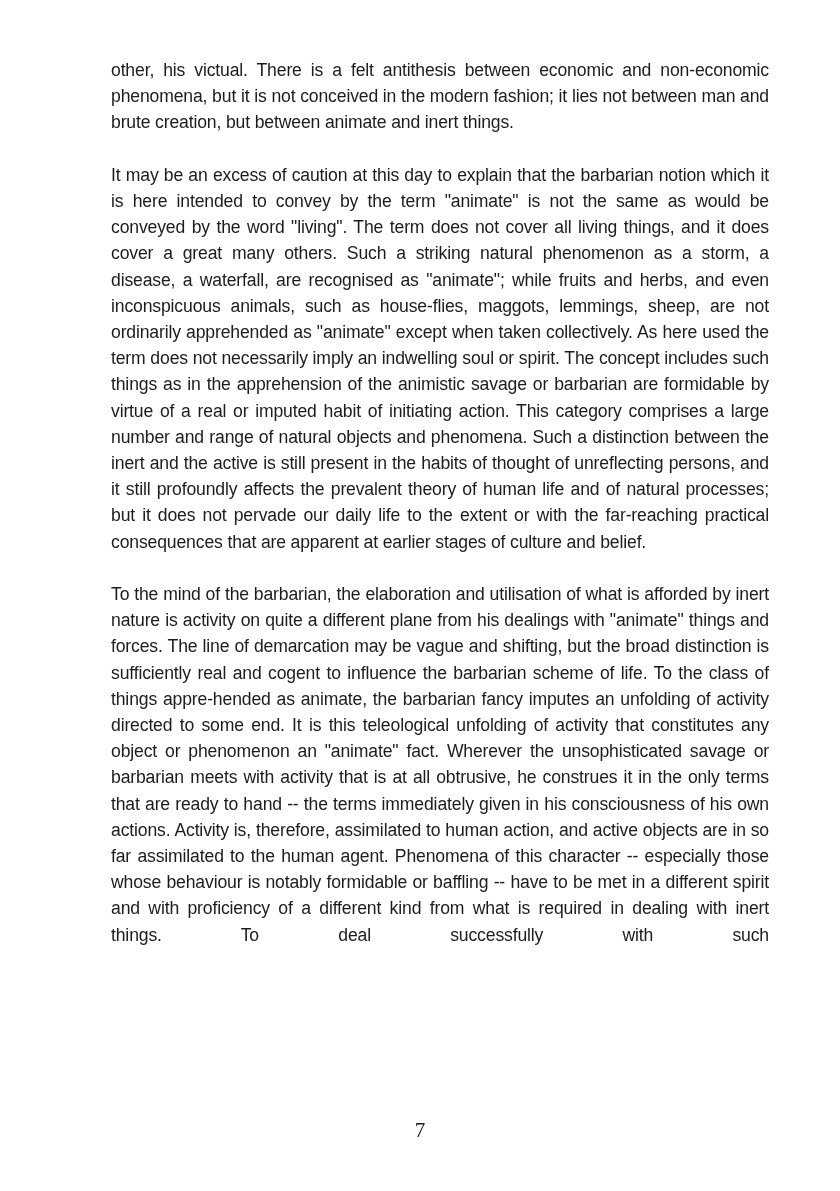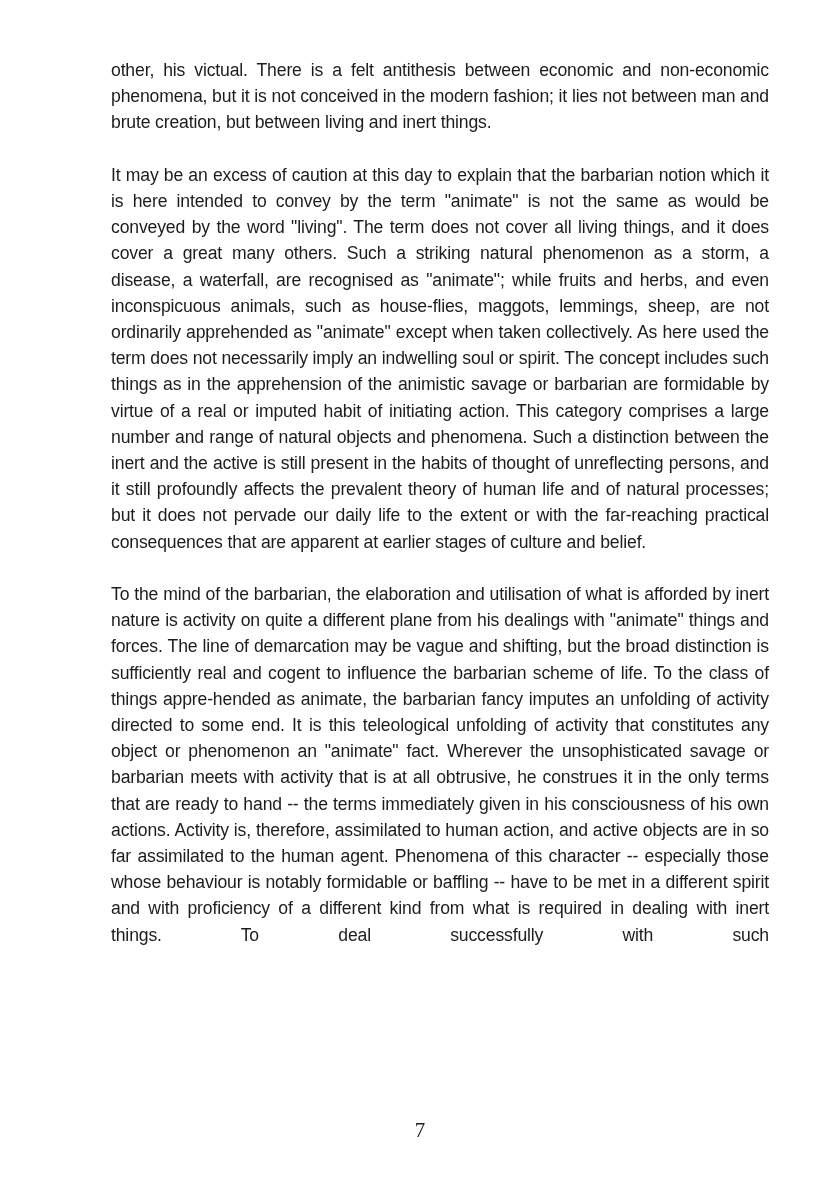--- a/index.html
+++ b/index.html
@@ -25,18 +25,18 @@
     text-align: center;
     font-family: "Liberation Serif", "DejaVu Serif", serif;
     font-size: 21px;
     color: #1c1c1c;
   }
 </style>
 </head>
 <body>
 
 <div class="page">
-  <p>other, his victual. There is a felt antithesis between economic and non-economic phenomena, but it is not conceived in the modern fashion; it lies not between man and brute creation, but between living and inert things.</p>
+  <p>other, his victual. There is a felt antithesis between economic and non-economic phenomena, but it is not conceived in the modern fashion; it lies not between man and brute creation, but between animate and inert things.</p>
   <p>It may be an excess of caution at this day to explain that the barbarian notion which it is here intended to convey by the term "animate" is not the same as would be conveyed by the word "living". The term does not cover all living things, and it does cover a great many others. Such a striking natural phenomenon as a storm, a disease, a waterfall, are recognised as "animate"; while fruits and herbs, and even inconspicuous animals, such as house-flies, maggots, lemmings, sheep, are not ordinarily apprehended as "animate" except when taken collectively. As here used the term does not necessarily imply an indwelling soul or spirit. The concept includes such things as in the apprehension of the animistic savage or barbarian are formidable by virtue of a real or imputed habit of initiating action. This category comprises a large number and range of natural objects and phenomena. Such a distinction between the inert and the active is still present in the habits of thought of unreflecting persons, and it still profoundly affects the prevalent theory of human life and of natural processes; but it does not pervade our daily life to the extent or with the far-reaching practical consequences that are apparent at earlier stages of culture and belief.</p>
   <p style="text-align-last: justify;">To the mind of the barbarian, the elaboration and utilisation of what is afforded by inert nature is activity on quite a different plane from his dealings with "animate" things and forces. The line of demarcation may be vague and shifting, but the broad distinction is sufficiently real and cogent to influence the barbarian scheme of life. To the class of things appre-hended as animate, the barbarian fancy imputes an unfolding of activity directed to some end. It is this teleological unfolding of activity that constitutes any object or phenomenon an "animate" fact. Wherever the unsophisticated savage or barbarian meets with activity that is at all obtrusive, he construes it in the only terms that are ready to hand -- the terms immediately given in his consciousness of his own actions. Activity is, therefore, assimilated to human action, and active objects are in so far assimilated to the human agent. Phenomena of this character  -- especially those whose behaviour is notably formidable or baffling -- have to be met in a different spirit and with proficiency of a different kind from what is required in dealing with inert things. To deal successfully with such</p>
 </div>
 
 <div class="page-number">7</div>
 
 </body></html>

